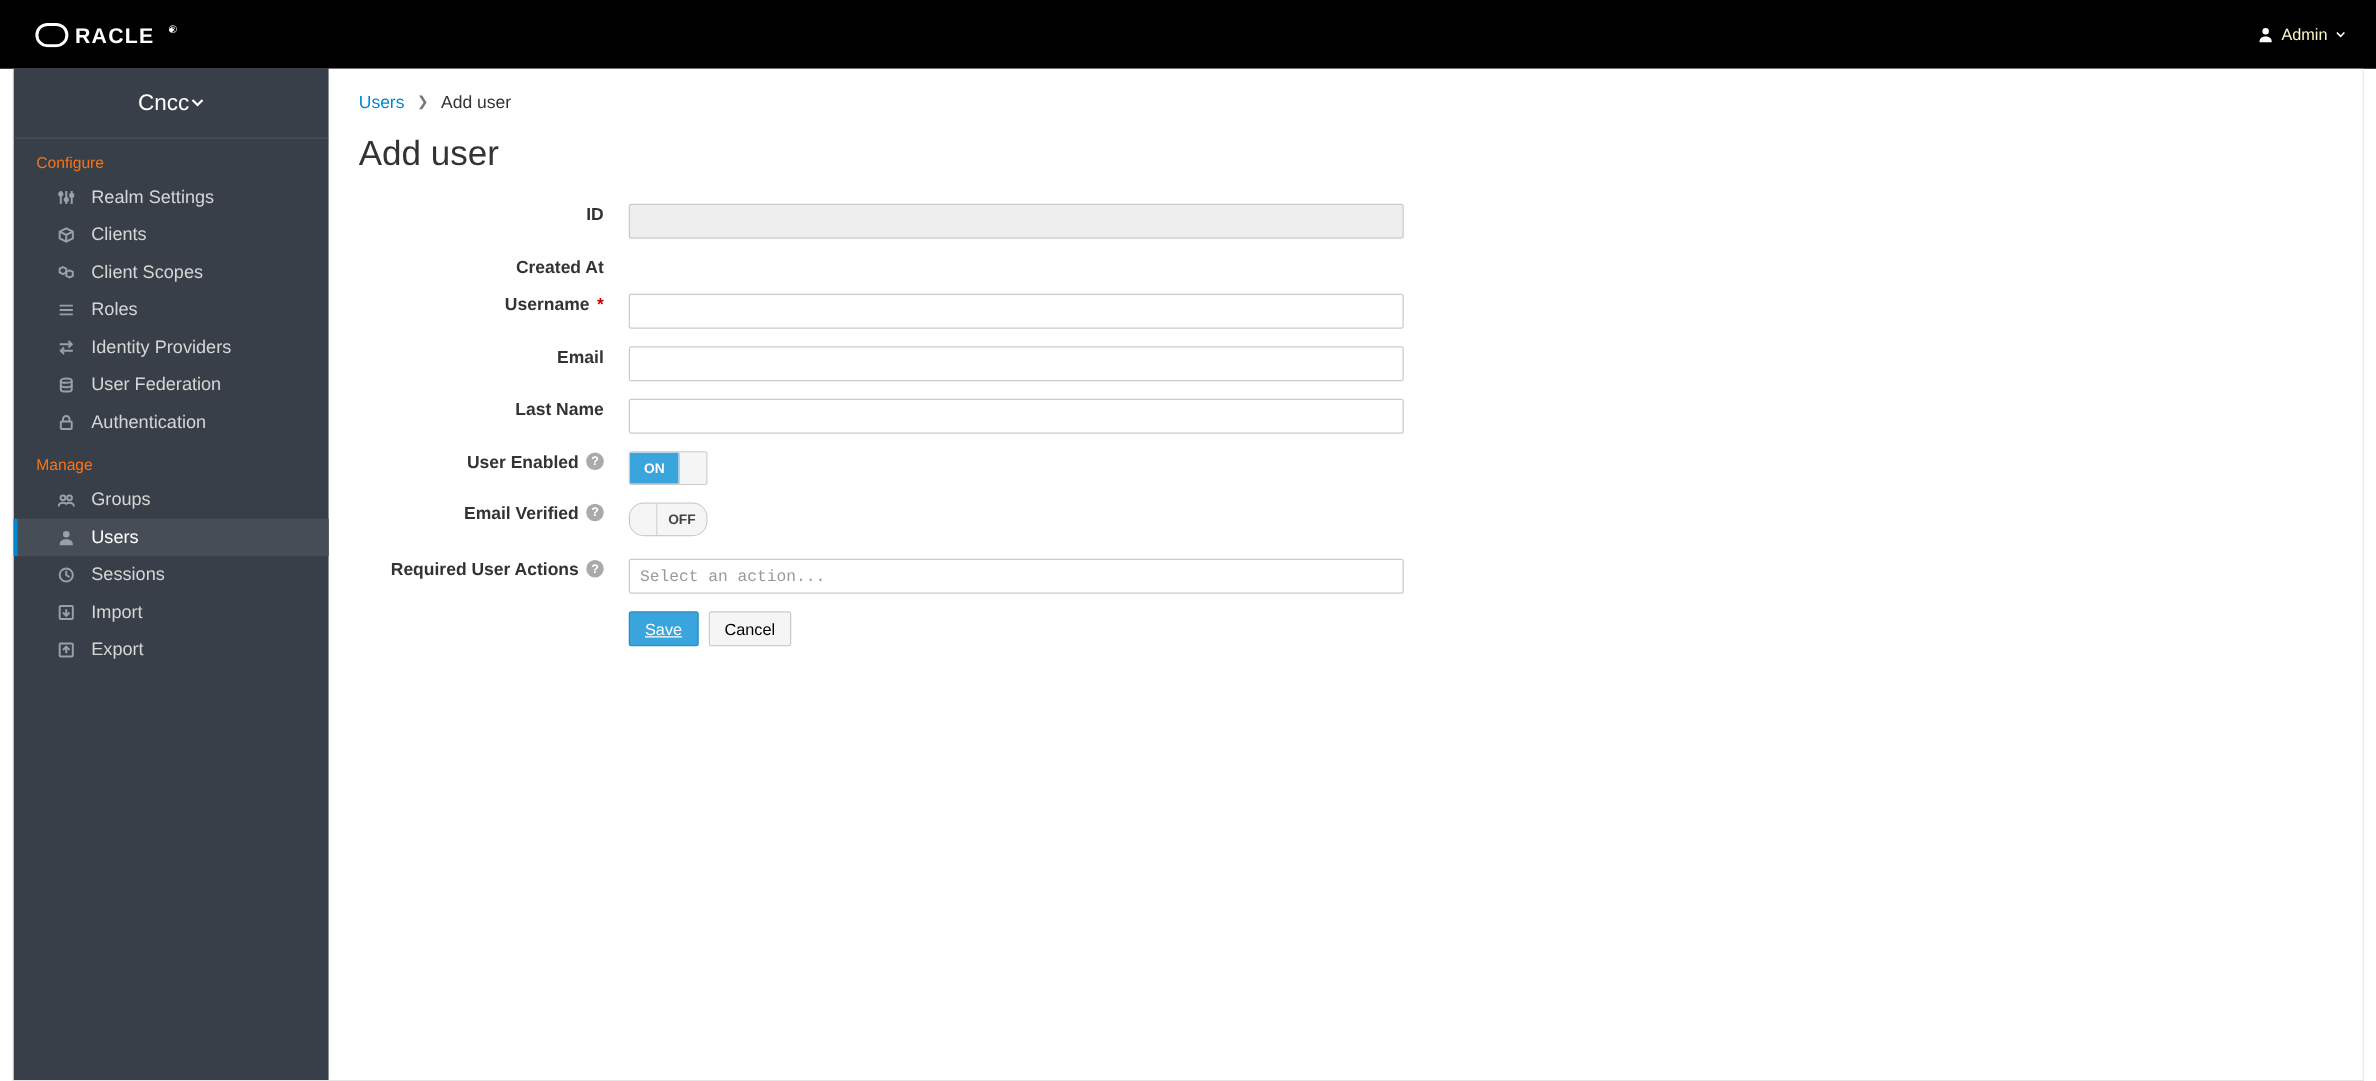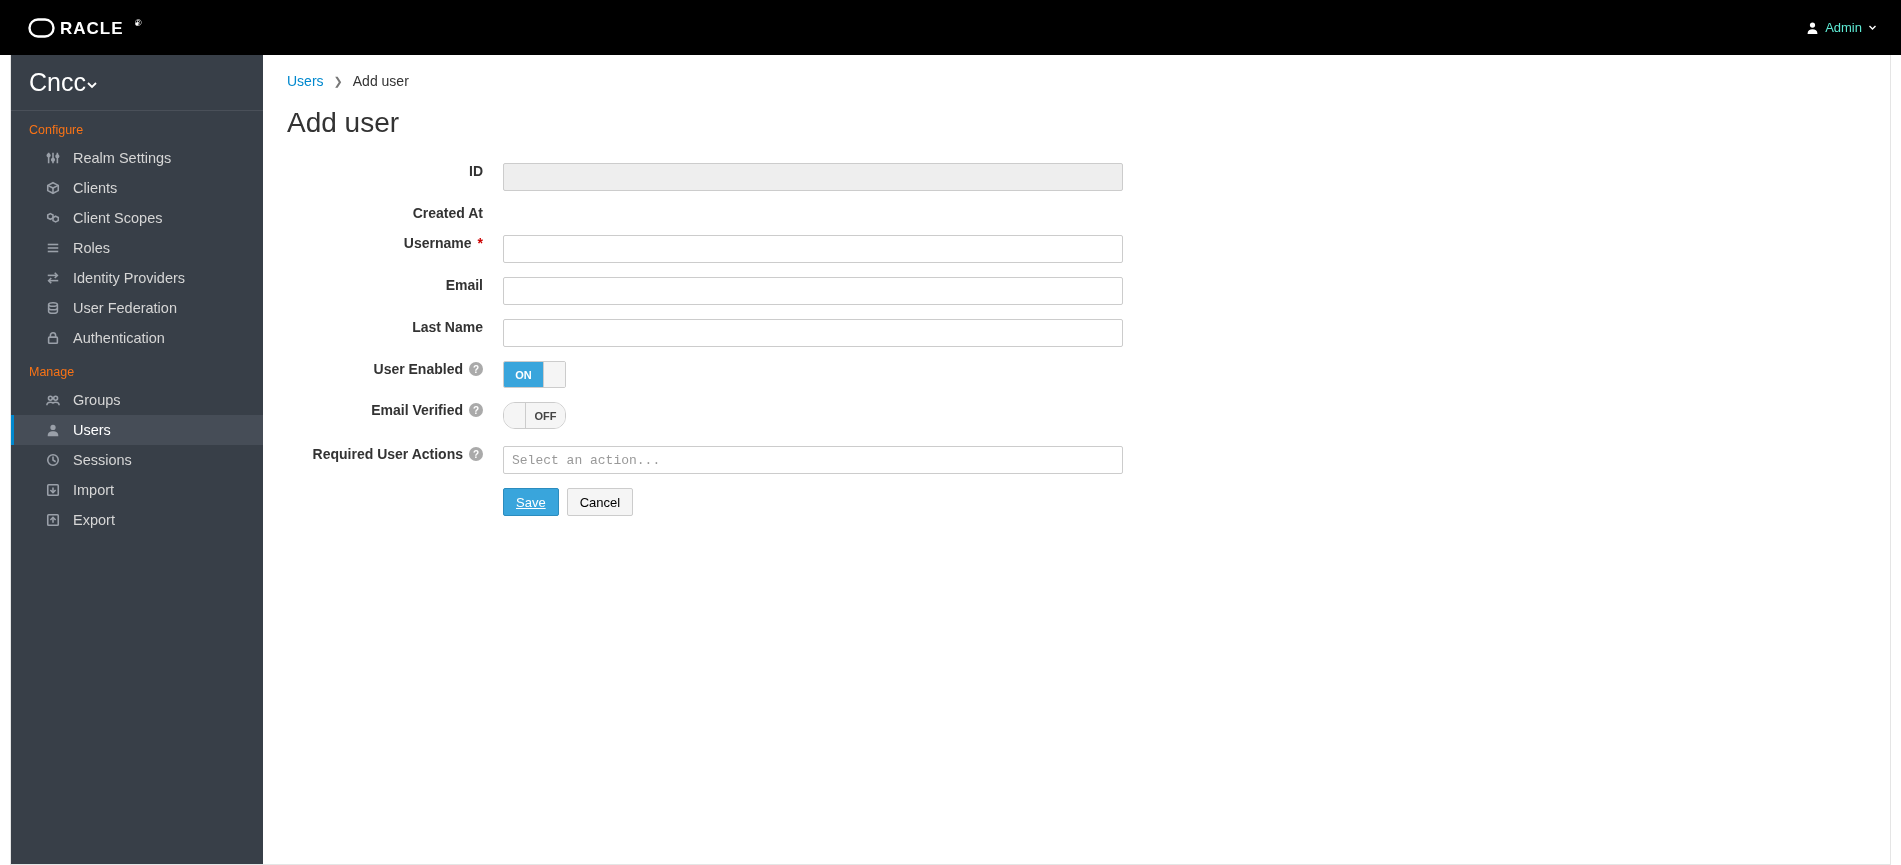--- a/index.html
+++ b/index.html
@@ -4,31 +4,31 @@
 <style>
   * { box-sizing: border-box; margin: 0; padding: 0; }
   body { font-family: "Helvetica Neue", Helvetica, Arial, sans-serif; background: #fff; color: #333; width: 1901px; }
 
   
   .topbar {
     background: #000; height: 55px; display: flex; align-items: center; justify-content: space-between;
     padding: 0 18px 0 28px;
   }
   .logo-wrap { display:flex; align-items:center; height:55px; }
-  .admin-dd { color:#5eead4; font-size:13px; display:flex; align-items:center; gap:6px; cursor:pointer; padding:0 6px; }
+  .admin-dd { color:#fef9c3; font-size:13px; display:flex; align-items:center; gap:6px; cursor:pointer; padding:0 6px; }
   .admin-dd .icon, .admin-dd .caret { display:inline-flex; }
 
   .shell { display:flex; min-height: calc(865px - 55px); border:1px solid #e5e5e5; border-top:none; margin: 0 10px 0 10px;}
 
   
   .sidebar { width: 252px; background:#383f48; color:#d6d6d6; flex-shrink:0; }
   .realm-selector {
-    height: 56px; display:flex; align-items:center; justify-content:flex-start;
+    height: 56px; display:flex; align-items:center; justify-content:center;
     padding:0 18px; border-bottom:1px solid #4a5059; cursor:pointer; color:#fff;
-    font-size: 25px; font-weight:400;
+    font-size: 18px; font-weight:400;
   }
   .section-label { font-size:12.5px; color:#f97316; padding: 12px 18px 6px; }
   .nav { list-style:none; }
   .nav-item { }
   .nav-link {
     display:flex; align-items:center; gap:12px; padding: 7px 18px 7px 34px;
     font-size:14.5px; color:#d6d6d6; cursor:pointer; position:relative;
   }
   .nav-link .ico { width:16px; height:16px; display:inline-flex; align-items:center; justify-content:center; color:#9aa0a9; flex-shrink:0;}
   .nav-item.active .nav-link { background:#464d57; color:#fff; }

